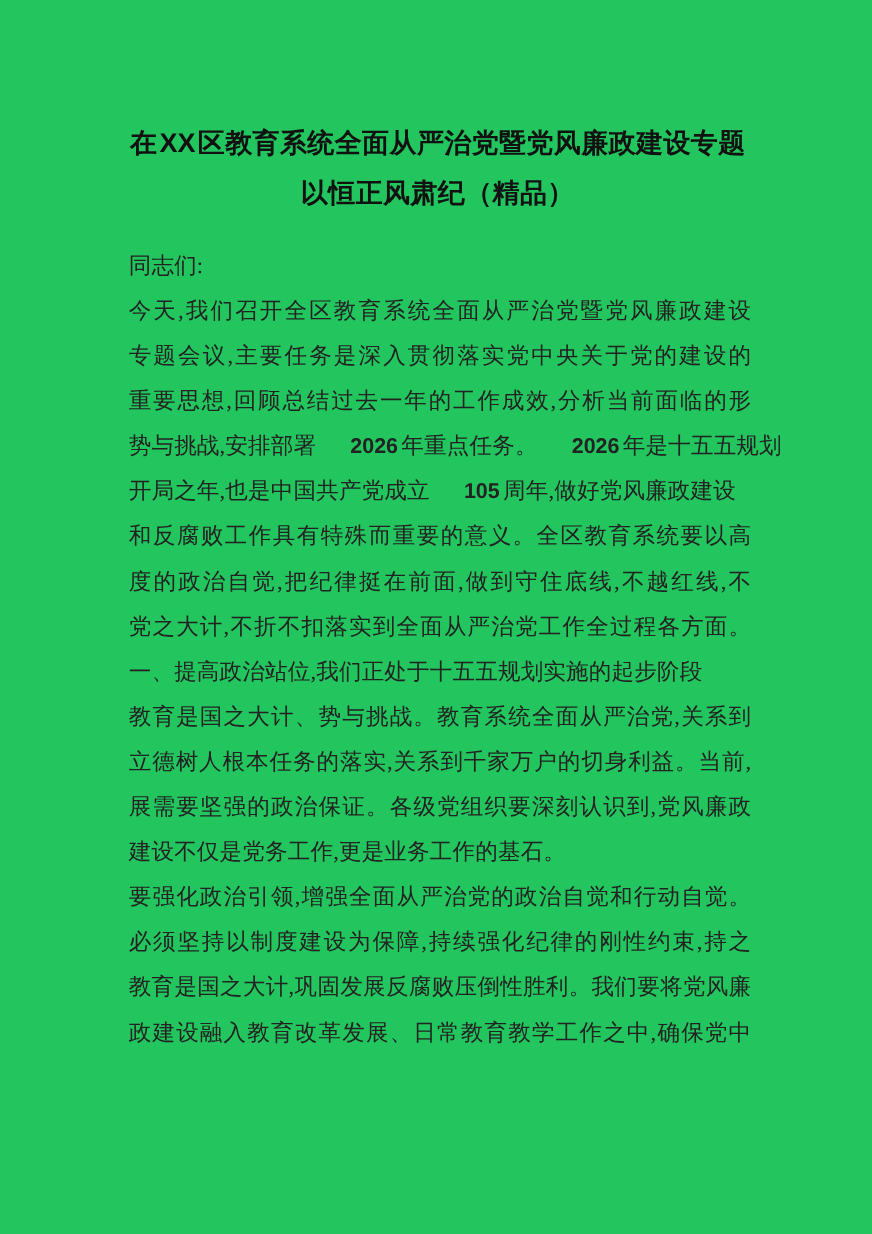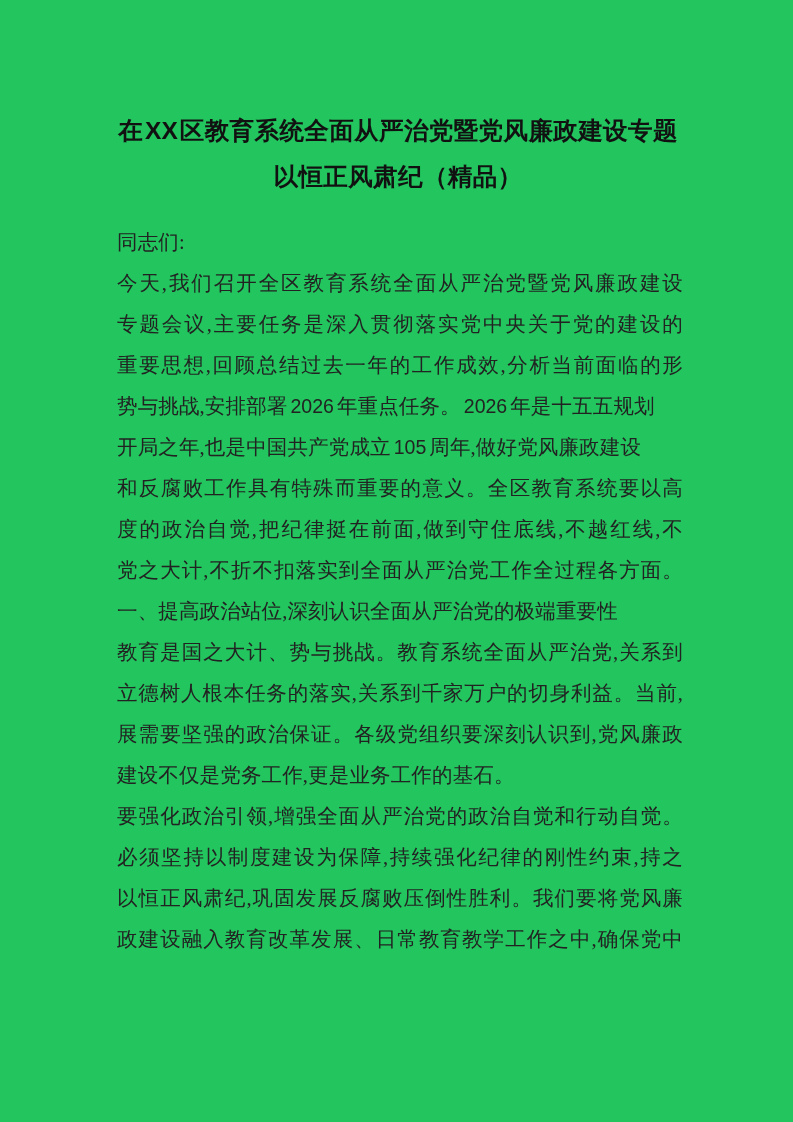--- a/index.html
+++ b/index.html
@@ -77,24 +77,25 @@
 
   
   .para-line.ragged {
     text-align: center;
     text-align-last: left;
     white-space: nowrap;
   }
 
   .num {
     font-family: "Liberation Sans", "DejaVu Sans", sans-serif;
-    font-weight: normal;
+    font-weight: bold;
     font-size: 19.5px;
     letter-spacing: 0;
     padding: 0 3px;
+    margin-left: 28px;
   }
 </style>
 </head>
 <body>
 
 <div class="page">
 
   <h1 class="doc-title">
     <span class="title-line"><span>在</span><span class="latin">XX</span><span>区教育系统全面从严治党暨党风廉政建设专题</span></span>
     <span class="title-line">以恒正风肃纪（精品）</span>
@@ -104,25 +105,25 @@
     <div class="para-line ragged">同志们:</div>
     <div id="lines-host">
         <div class="para-line justify">今天,我们召开全区教育系统全面从严治党暨党风廉政建设</div>
         <div class="para-line justify">专题会议,主要任务是深入贯彻落实党中央关于党的建设的</div>
         <div class="para-line justify">重要思想,回顾总结过去一年的工作成效,分析当前面临的形</div>
         <div class="para-line ragged"><span>势与挑战,安排部署</span><span class="num">2026</span><span>年重点任务。</span><span class="num">2026</span><span>年是十五五规划</span></div>
         <div class="para-line ragged"><span>开局之年,也是中国共产党成立</span><span class="num">105</span><span>周年,做好党风廉政建设</span></div>
         <div class="para-line justify">和反腐败工作具有特殊而重要的意义。全区教育系统要以高</div>
         <div class="para-line justify">度的政治自觉,把纪律挺在前面,做到守住底线,不越红线,不</div>
         <div class="para-line justify">党之大计,不折不扣落实到全面从严治党工作全过程各方面。</div>
-        <div class="para-line ragged">一、提高政治站位,深刻认识全面从严治党的极端重要性</div>
+        <div class="para-line ragged">一、提高政治站位,我们正处于十五五规划实施的起步阶段</div>
         <div class="para-line justify">教育是国之大计、势与挑战。教育系统全面从严治党,关系到</div>
         <div class="para-line justify">立德树人根本任务的落实,关系到千家万户的切身利益。当前,</div>
         <div class="para-line justify">展需要坚强的政治保证。各级党组织要深刻认识到,党风廉政</div>
         <div class="para-line ragged">建设不仅是党务工作,更是业务工作的基石。</div>
         <div class="para-line justify">要强化政治引领,增强全面从严治党的政治自觉和行动自觉。</div>
         <div class="para-line justify">必须坚持以制度建设为保障,持续强化纪律的刚性约束,持之</div>
-        <div class="para-line justify">以恒正风肃纪,巩固发展反腐败压倒性胜利。我们要将党风廉</div>
+        <div class="para-line justify">教育是国之大计,巩固发展反腐败压倒性胜利。我们要将党风廉</div>
         <div class="para-line justify">政建设融入教育改革发展、日常教育教学工作之中,确保党中</div>
       </div>
   </div>
 
 </div>
 
 </body></html>

